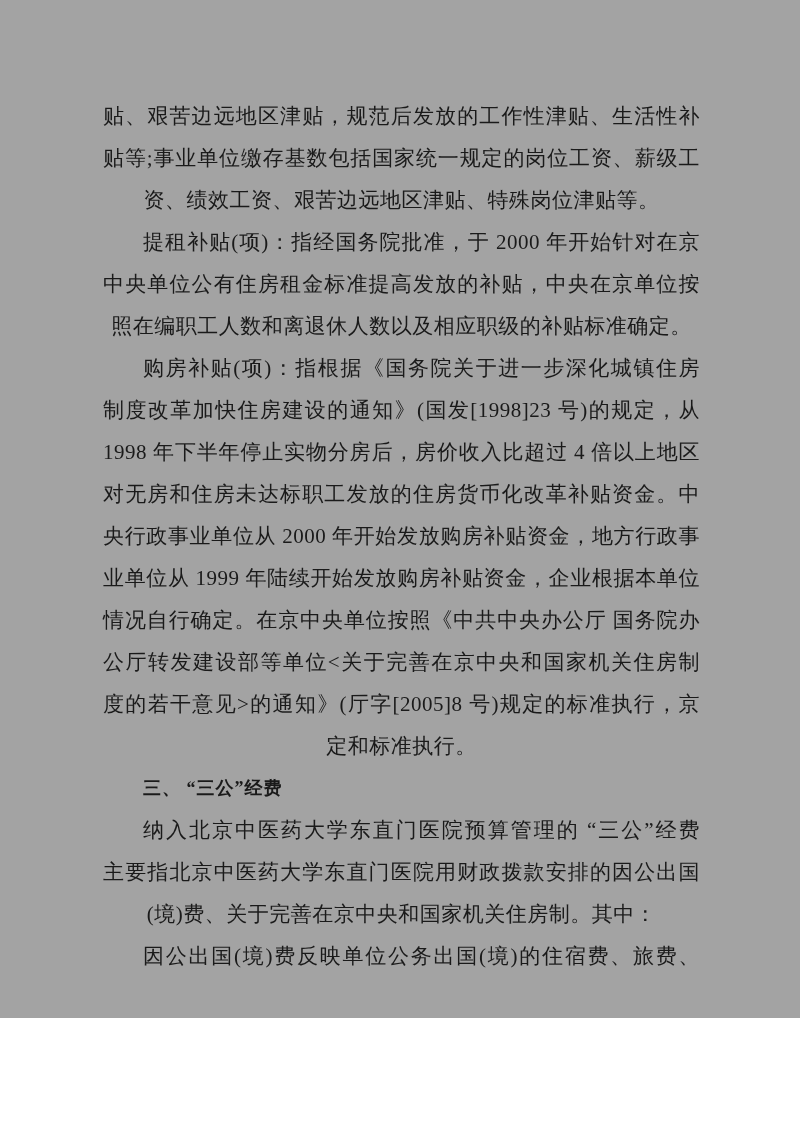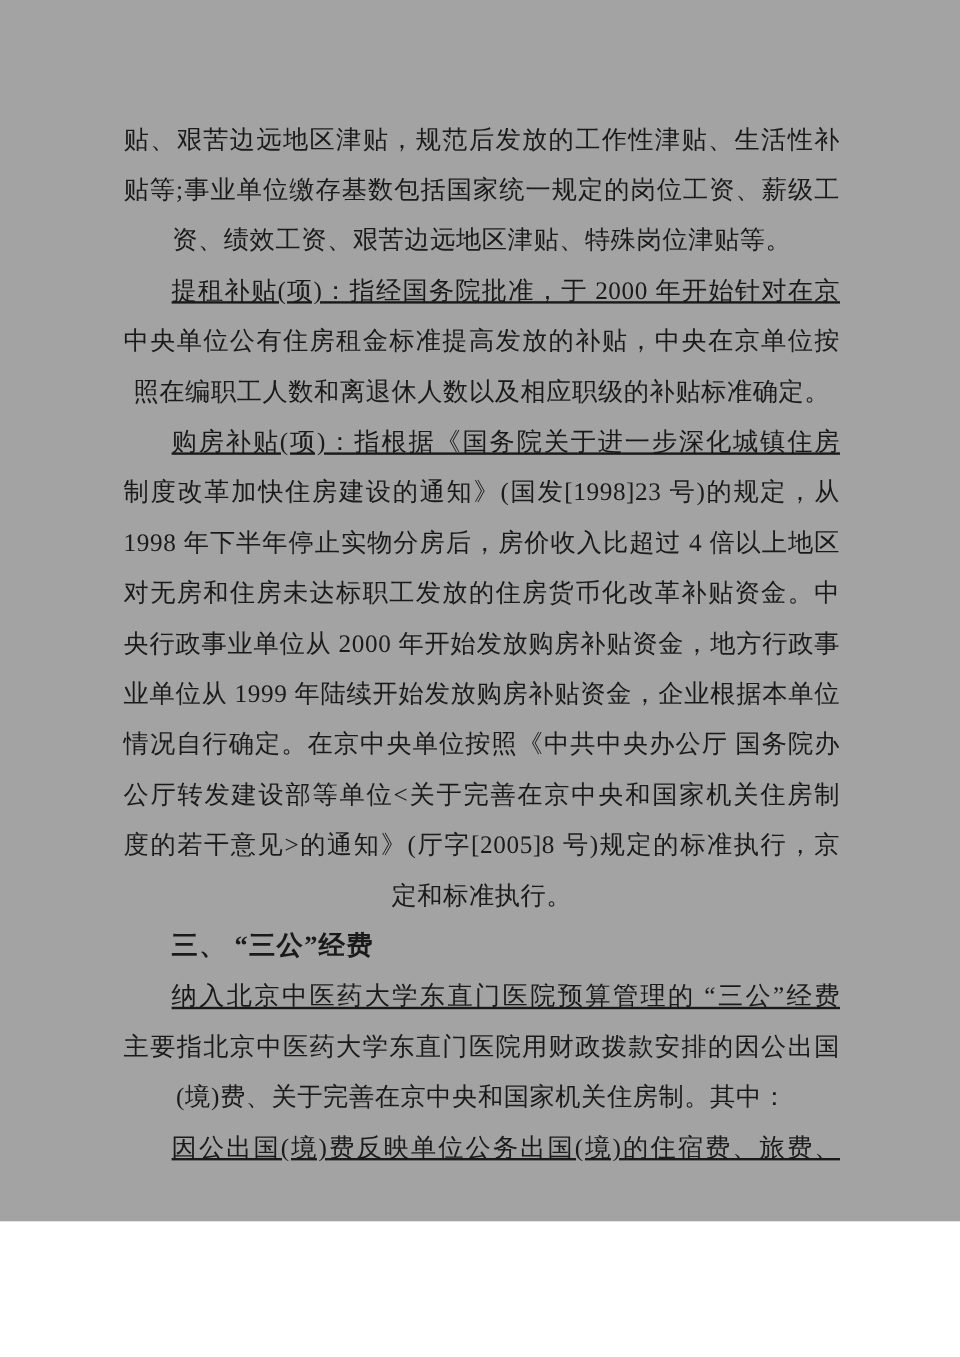--- a/index.html
+++ b/index.html
@@ -31,28 +31,27 @@
     white-space: nowrap;
   }
   .line.justify,
   .line.justify-indent {
     white-space: normal;
     text-align: justify;
     text-align-last: justify;
   }
   .line.justify-indent {
     text-indent: 40px;
-    text-decoration: underline;
   }
   .line.plain {
     text-align: center;
   }
   .line.heading {
     font-weight: 700;
-    font-size: 22px;
+    font-size: 18px;
     text-indent: 40px;
     letter-spacing: 1px;
   }
   .page-number {
     position: absolute;
     top: 1031px;
     left: 0;
     width: 800px;
     text-align: center;
     font-size: 13px;

